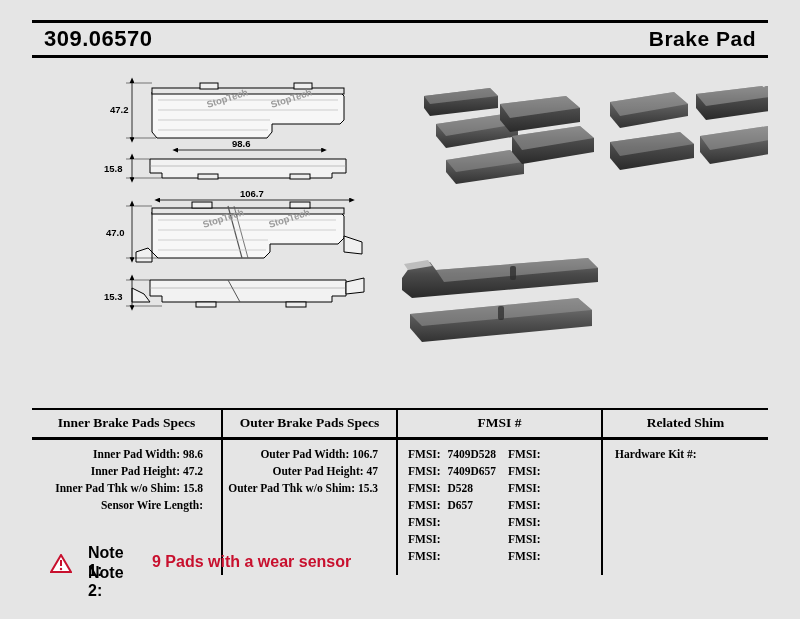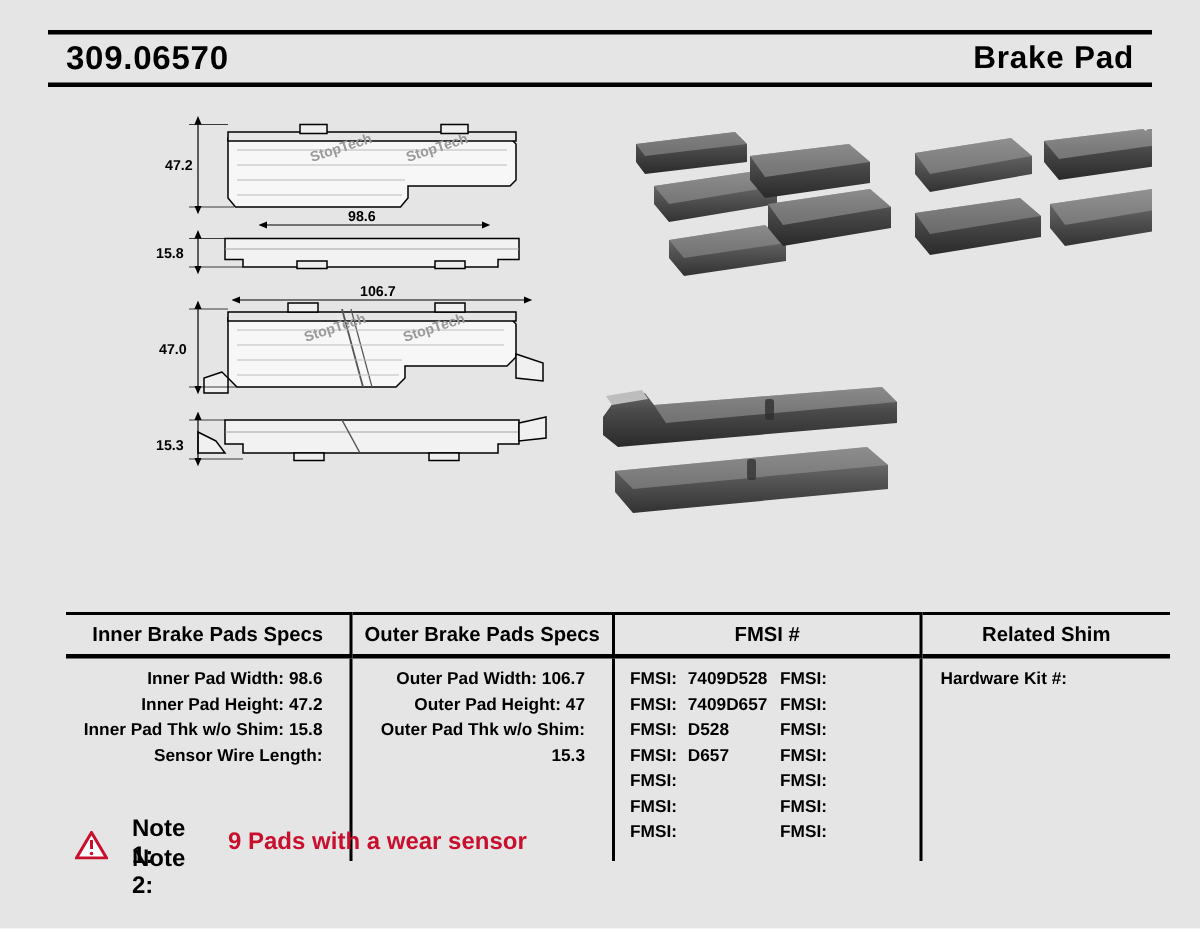--- a/index.html
+++ b/index.html
@@ -45,22 +45,23 @@
   .drawing {
     position: absolute;
     left: 32px; top: 66px;
     width: 736px; height: 330px;
   }
   .drawing svg { display: block; }
 
   
   .spec-table {
     position: absolute;
-    left: 44px; top: 408px;
+    left: 32px; top: 408px;
     width: 736px;
+    font-family: Liberation Serif, serif;
   }
   .spec-table table {
     width: 100%;
     border-collapse: collapse;
     table-layout: fixed;
   }
   .spec-table th {
     font-size: 13.5px;
     font-weight: bold;
     text-align: center;

